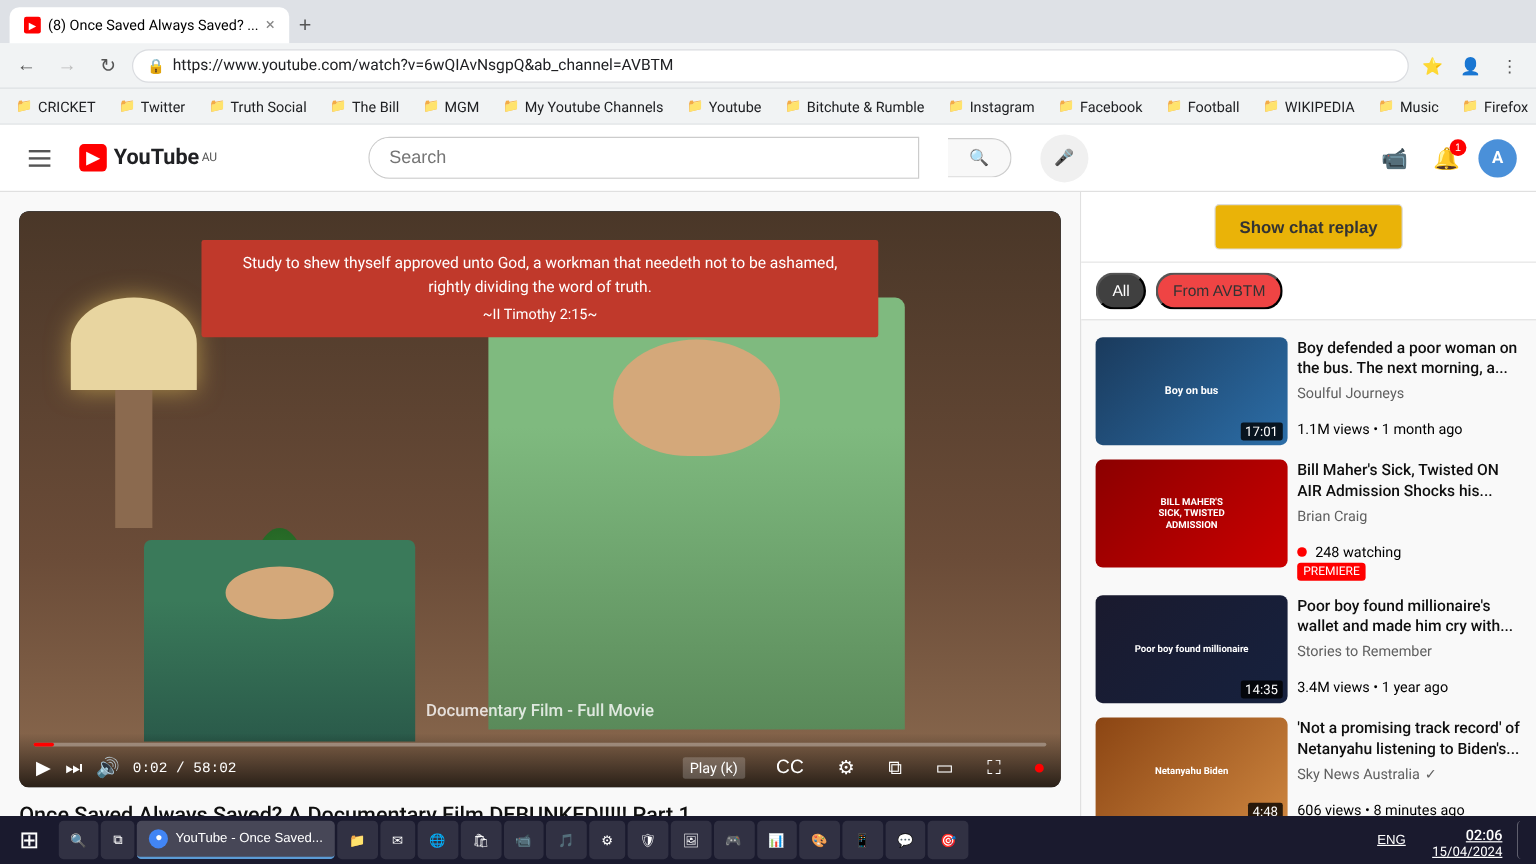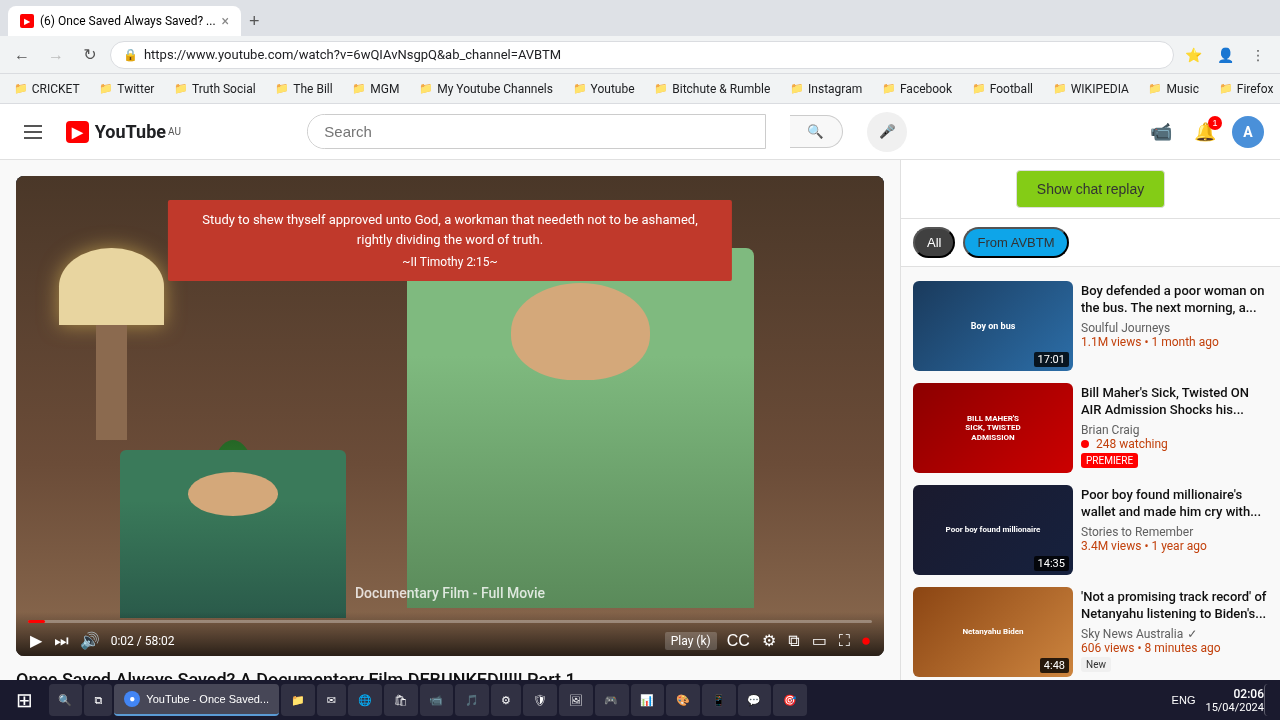--- a/index.html
+++ b/index.html
@@ -59,75 +59,75 @@
     
     
     .yt-player { background: #000; width: 100%; aspect-ratio: 16/9; position: relative; border-radius: 8px; overflow: hidden; max-height: 480px; }
     
     
     .yt-controls { position: absolute; bottom: 0; left: 0; right: 0; background: linear-gradient(transparent, rgba(0,0,0,0.7)); padding: 8px 12px 4px; }
     .yt-progress-bar { width: 100%; height: 3px; background: rgba(255,255,255,0.3); border-radius: 2px; margin-bottom: 6px; cursor: pointer; position: relative; }
     .yt-progress-fill { width: 2%; height: 100%; background: #ff0000; border-radius: 2px; }
     .yt-controls-row { display: flex; align-items: center; gap: 8px; }
     .yt-ctrl-btn { background: none; border: none; color: white; cursor: pointer; font-size: 16px; padding: 2px; }
-    .yt-time { color: white; font-size: 12px; }
+    .yt-time { color: white; font-size: 12px; font-family: Liberation Mono, monospace; }
     .yt-ctrl-spacer { flex: 1; }
-    .yt-ctrl-right { display: flex; align-items: center; gap: 8px; }
+    .yt-ctrl-right { display: flex; align-items: center; gap: 24px; }
     .yt-playback-speed { color: white; font-size: 12px; background: rgba(255,255,255,0.2); padding: 2px 6px; border-radius: 2px; }
     
     
     .yt-video-info { margin-top: 12px; }
     .yt-video-title { font-size: 18px; font-weight: 500; color: #0f0f0f; line-height: 1.3; }
     .yt-channel-row { display: flex; align-items: center; margin-top: 8px; gap: 12px; }
     .yt-channel-avatar { width: 40px; height: 40px; border-radius: 50%; background: #666; display: flex; align-items: center; justify-content: center; color: white; font-weight: bold; font-size: 14px; }
     .yt-channel-info { flex: 1; }
     .yt-channel-name { font-weight: 500; font-size: 14px; color: #0f0f0f; }
     .yt-subscribe-btn { background: #0f0f0f; color: white; border: none; border-radius: 20px; padding: 8px 16px; font-size: 13px; font-weight: 500; cursor: pointer; display: flex; align-items: center; gap: 6px; }
     .yt-subscribe-icon { font-size: 14px; }
     .yt-action-buttons { display: flex; align-items: center; gap: 8px; margin-left: auto; }
     .yt-like-btn { background: #f0f0f0; border: none; border-radius: 20px 0 0 20px; padding: 8px 12px; font-size: 13px; cursor: pointer; display: flex; align-items: center; gap: 6px; border-right: 1px solid #ccc; }
     .yt-dislike-btn { background: #f0f0f0; border: none; border-radius: 0 20px 20px 0; padding: 8px 12px; font-size: 13px; cursor: pointer; }
     .yt-action-btn { background: #f0f0f0; border: none; border-radius: 20px; padding: 8px 12px; font-size: 13px; cursor: pointer; display: flex; align-items: center; gap: 6px; }
     .yt-more-btn { background: none; border: none; cursor: pointer; font-size: 18px; color: #555; padding: 4px 8px; }
     
     
     .yt-sidebar { width: 380px; overflow-y: auto; border-left: 1px solid #e0e0e0; }
     .yt-chat-replay { background: white; padding: 10px 16px; border-bottom: 1px solid #e0e0e0; display: flex; align-items: center; justify-content: center; }
-    .yt-chat-replay-btn { background: #84cc16; border: 1px solid #ddd; border-radius: 4px; padding: 10px 20px; font-size: 14px; cursor: pointer; color: #333; }
+    .yt-chat-replay-btn { background: #eab308; border: 1px solid #ddd; border-radius: 4px; padding: 10px 20px; font-size: 14px; cursor: pointer; color: #333; font-weight: bold; }
     .yt-sidebar-tabs { display: flex; padding: 8px 12px; gap: 8px; background: white; border-bottom: 1px solid #e0e0e0; }
     .yt-sidebar-tab { padding: 6px 12px; border-radius: 20px; font-size: 13px; cursor: pointer; font-weight: 500; }
     .yt-sidebar-tab.active { background: #404040; color: white; }
-    .yt-sidebar-tab.inactive { background: #0ea5e9; color: #333; text-align: right; }
+    .yt-sidebar-tab.inactive { background: #ef4444; color: #333; text-align: right; }
     
     
     .yt-rec-list { padding: 8px; }
     .yt-rec-item { display: flex; gap: 8px; padding: 6px 4px; cursor: pointer; border-radius: 8px; }
     .yt-rec-thumb { width: 160px; min-width: 160px; height: 90px; border-radius: 6px; background: #333; position: relative; overflow: hidden; }
     .yt-rec-duration { position: absolute; bottom: 4px; right: 4px; background: rgba(0,0,0,0.8); color: white; font-size: 11px; padding: 1px 4px; border-radius: 2px; }
     .yt-rec-info { flex: 1; padding-top: 2px; }
     .yt-rec-title { font-size: 13px; font-weight: 500; color: #0f0f0f; line-height: 1.3; display: -webkit-box; -webkit-line-clamp: 2; -webkit-box-orient: vertical; overflow: hidden; }
     .yt-rec-channel { font-size: 12px; color: #606060; margin-top: 4px; display: flex; align-items: center; gap: 4px; }
     .yt-rec-verified { color: #606060; font-size: 12px; }
-    .yt-rec-meta { font-size: 12px; color: #c2410c; }
+    .yt-rec-meta { font-size: 12px; color: #000000; margin-top: 16px; }
     .yt-rec-badge { background: #f0f0f0; color: #333; font-size: 10px; padding: 2px 5px; border-radius: 3px; margin-top: 2px; display: inline-block; }
     .yt-rec-premiere { background: #ff0000; color: white; font-size: 10px; padding: 2px 5px; border-radius: 3px; margin-top: 2px; display: inline-block; }
     
     
     .thumb-blue { background: linear-gradient(135deg, #1a3a5c, #2c6ea8); }
     .thumb-red { background: linear-gradient(135deg, #8b0000, #cc0000); }
     .thumb-dark { background: linear-gradient(135deg, #1a1a2e, #16213e); }
     .thumb-orange { background: linear-gradient(135deg, #8b4513, #cd853f); }
     .thumb-dark2 { background: linear-gradient(135deg, #1a1a1a, #333); }
     
     
     .taskbar { height: 40px; background: #1a1a2e; display: flex; align-items: center; padding: 0 8px; position: fixed; bottom: 0; width: 1280px; }
     .taskbar-start { background: none; border: none; cursor: pointer; color: white; font-size: 20px; padding: 4px 8px; }
     .taskbar-items { display: flex; gap: 2px; flex: 1; padding: 0 8px; }
     .taskbar-item { background: rgba(255,255,255,0.1); border: none; border-radius: 4px; color: white; font-size: 11px; padding: 4px 10px; cursor: pointer; display: flex; align-items: center; gap: 6px; height: 32px; }
-    .taskbar-right { display: flex; align-items: center; color: white; font-size: 11px; }
+    .taskbar-right { display: flex; align-items: flex-end; gap: 12px; color: white; font-size: 11px; text-decoration: underline; }
     .taskbar-clock { text-align: right; }
     .taskbar-time { font-size: 12px; font-weight: 500; }
     .taskbar-date { font-size: 11px; }
     
     .thumb-text { color: white; font-size: 10px; padding: 4px; text-align: center; display: flex; align-items: center; justify-content: center; height: 100%; font-weight: bold; line-height: 1.2; }
     
     .rec-live-dot { width: 8px; height: 8px; background: red; border-radius: 50%; display: inline-block; margin-right: 4px; }
     
     
     ::-webkit-scrollbar { width: 6px; }
@@ -147,21 +147,21 @@
     .lamp-base { width: 30%; height: 60%; background: #8b6a4f; margin: 0 auto; }
     .plant { position: absolute; left: 20%; top: 50%; width: 8%; height: 30%; }
   </style>
 </head>
 <body>
 
 <div class="browser-chrome">
   <div class="browser-tabs">
     <div class="browser-tab">
       <div class="tab-favicon" style="background:#ff0000;">▶</div>
-      <span class="tab-title">(6) Once Saved Always Saved? ...</span>
+      <span class="tab-title">(8) Once Saved Always Saved? ...</span>
       <span class="tab-close">×</span>
     </div>
     <button class="tab-new">+</button>
   </div>
 </div>
 
 <div class="nav-bar">
   <button class="nav-btn">←</button>
   <button class="nav-btn disabled">→</button>
   <button class="nav-btn">↻</button>

